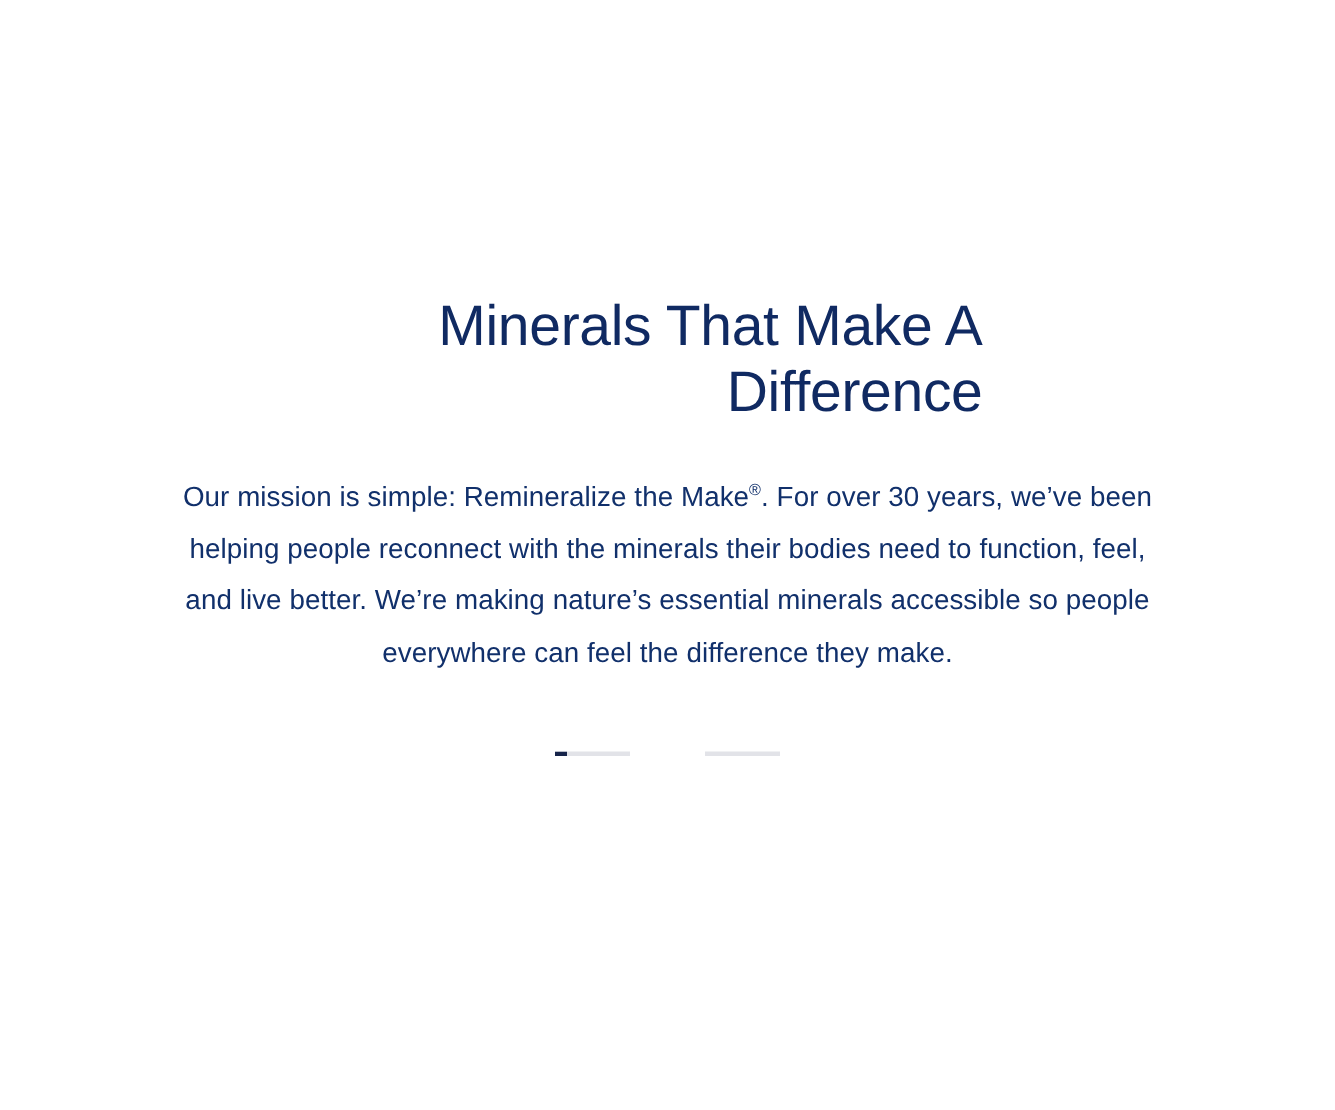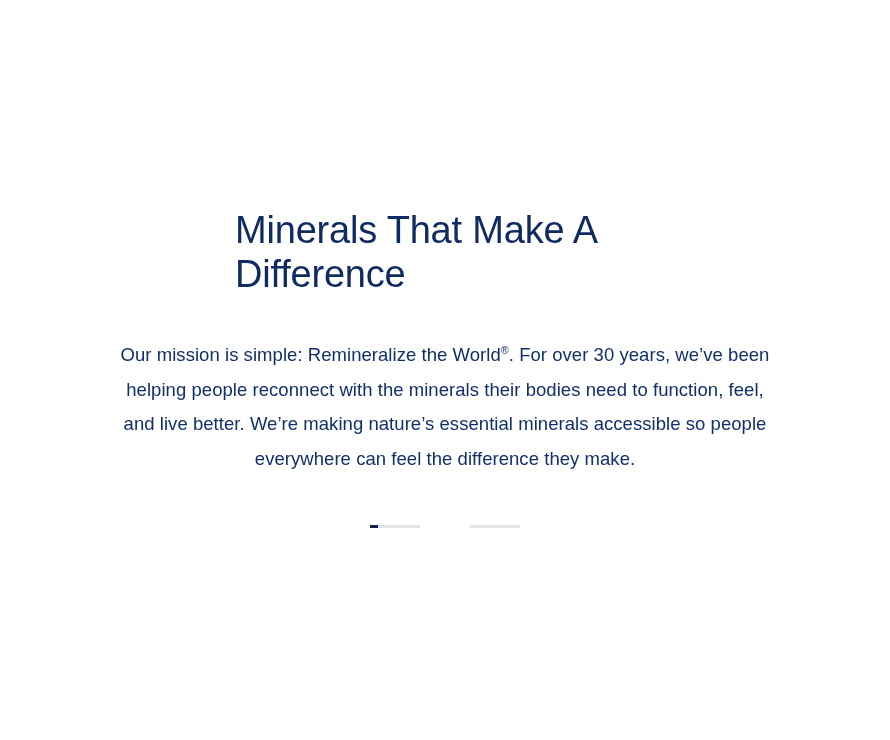--- a/index.html
+++ b/index.html
@@ -32,22 +32,22 @@
     display: flex;
     flex-direction: column;
     align-items: center;
     justify-content: flex-start;
     padding-top: 196px;
     box-sizing: border-box;
   }
 
   .heading {
     width: 420px;
-    margin: 12px;
-    text-align: left;
+    margin: 0;
+    text-align: right;
     color: #102a62;
     font-size: 38px;
     line-height: 44px;
     font-weight: 400;
     letter-spacing: -0.2px;
     font-family: "Liberation Sans", "DejaVu Sans", sans-serif;
   }
 
   .body-copy {
     width: 660px;
@@ -101,21 +101,21 @@
 </style>
 </head>
 <body>
 
 <div class="page">
   <section class="section">
 
     <h1 class="heading">Minerals That Make A Difference</h1>
 
     <p class="body-copy">
-      <span>Our mission is simple: Remineralize the World</span><sup>®</sup><span>. For over 30 years, we’ve been helping people reconnect with the minerals their bodies need to function, feel, and live better. We’re making nature’s essential minerals accessible so people everywhere can feel the difference they make.</span>
+      <span>Our mission is simple: Remineralize the Make</span><sup>®</sup><span>. For over 30 years, we’ve been helping people reconnect with the minerals their bodies need to function, feel, and live better. We’re making nature’s essential minerals accessible so people everywhere can feel the difference they make.</span>
     </p>
 
     <div class="pagination">
 
       <div class="progress-track">
         <div class="progress-fill" style="width:16%"></div>
       </div>
 
       <div class="progress-track inactive">
         <div class="progress-fill"></div>

